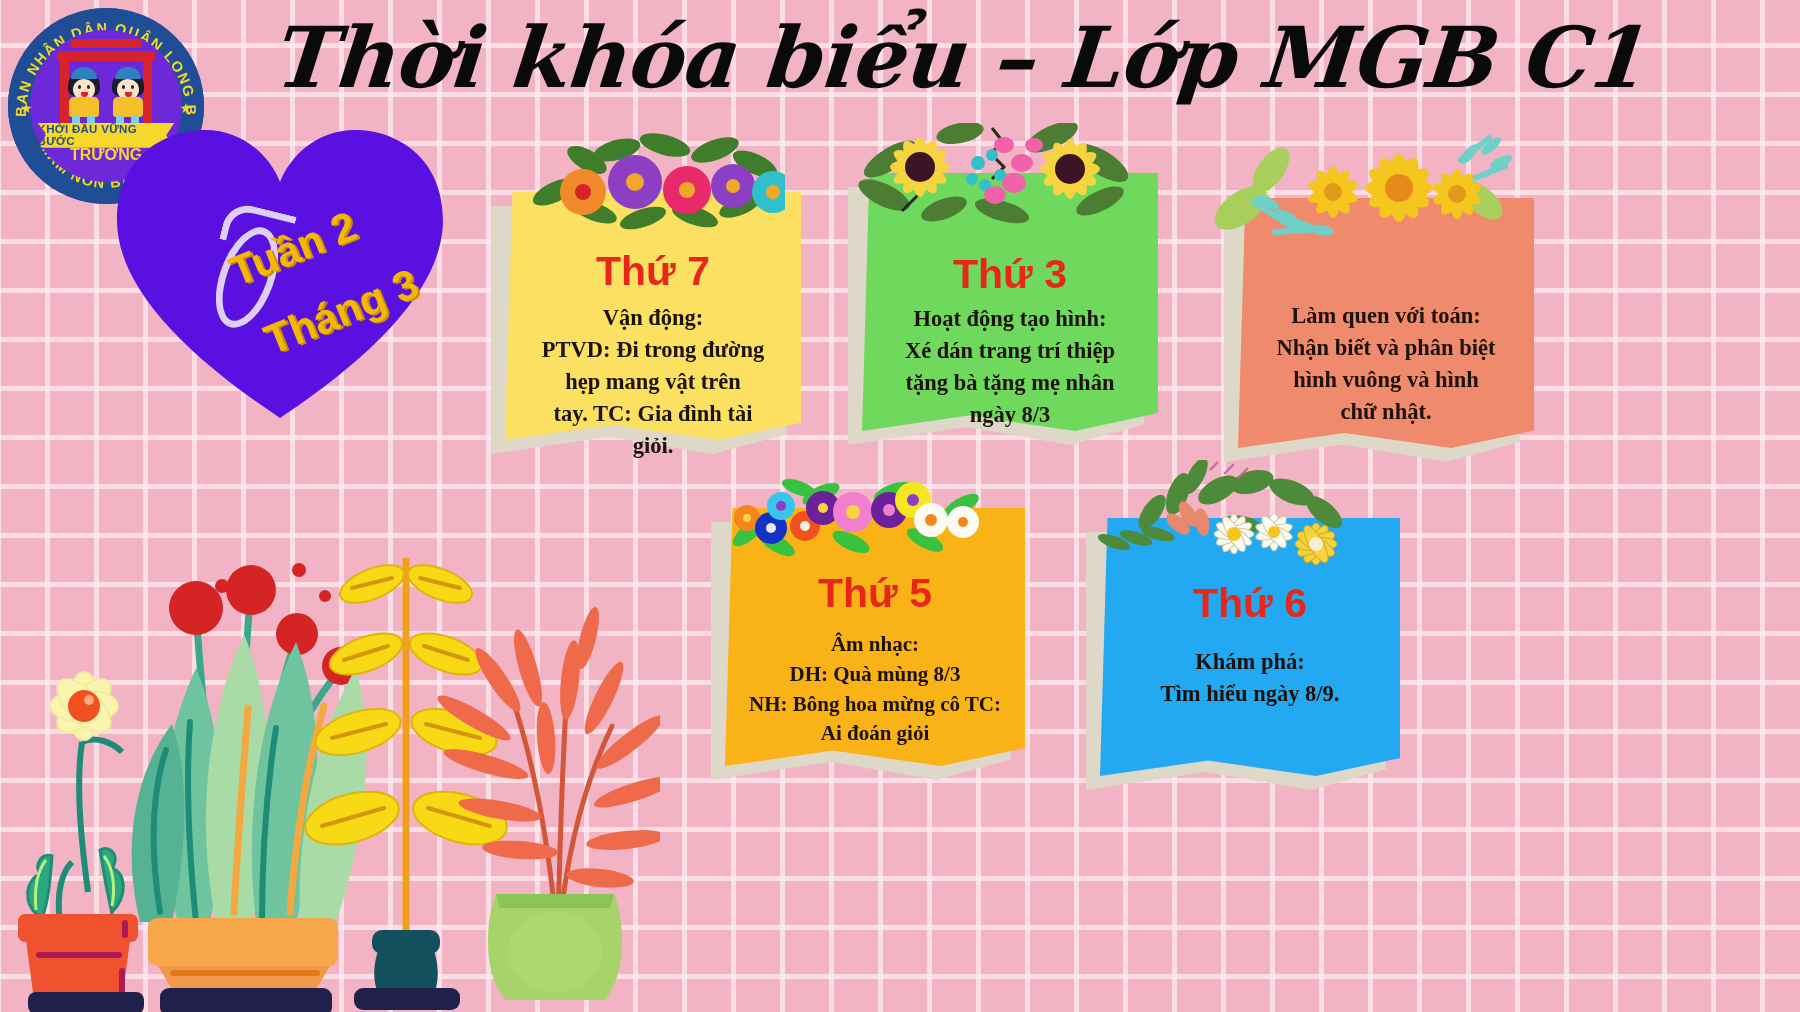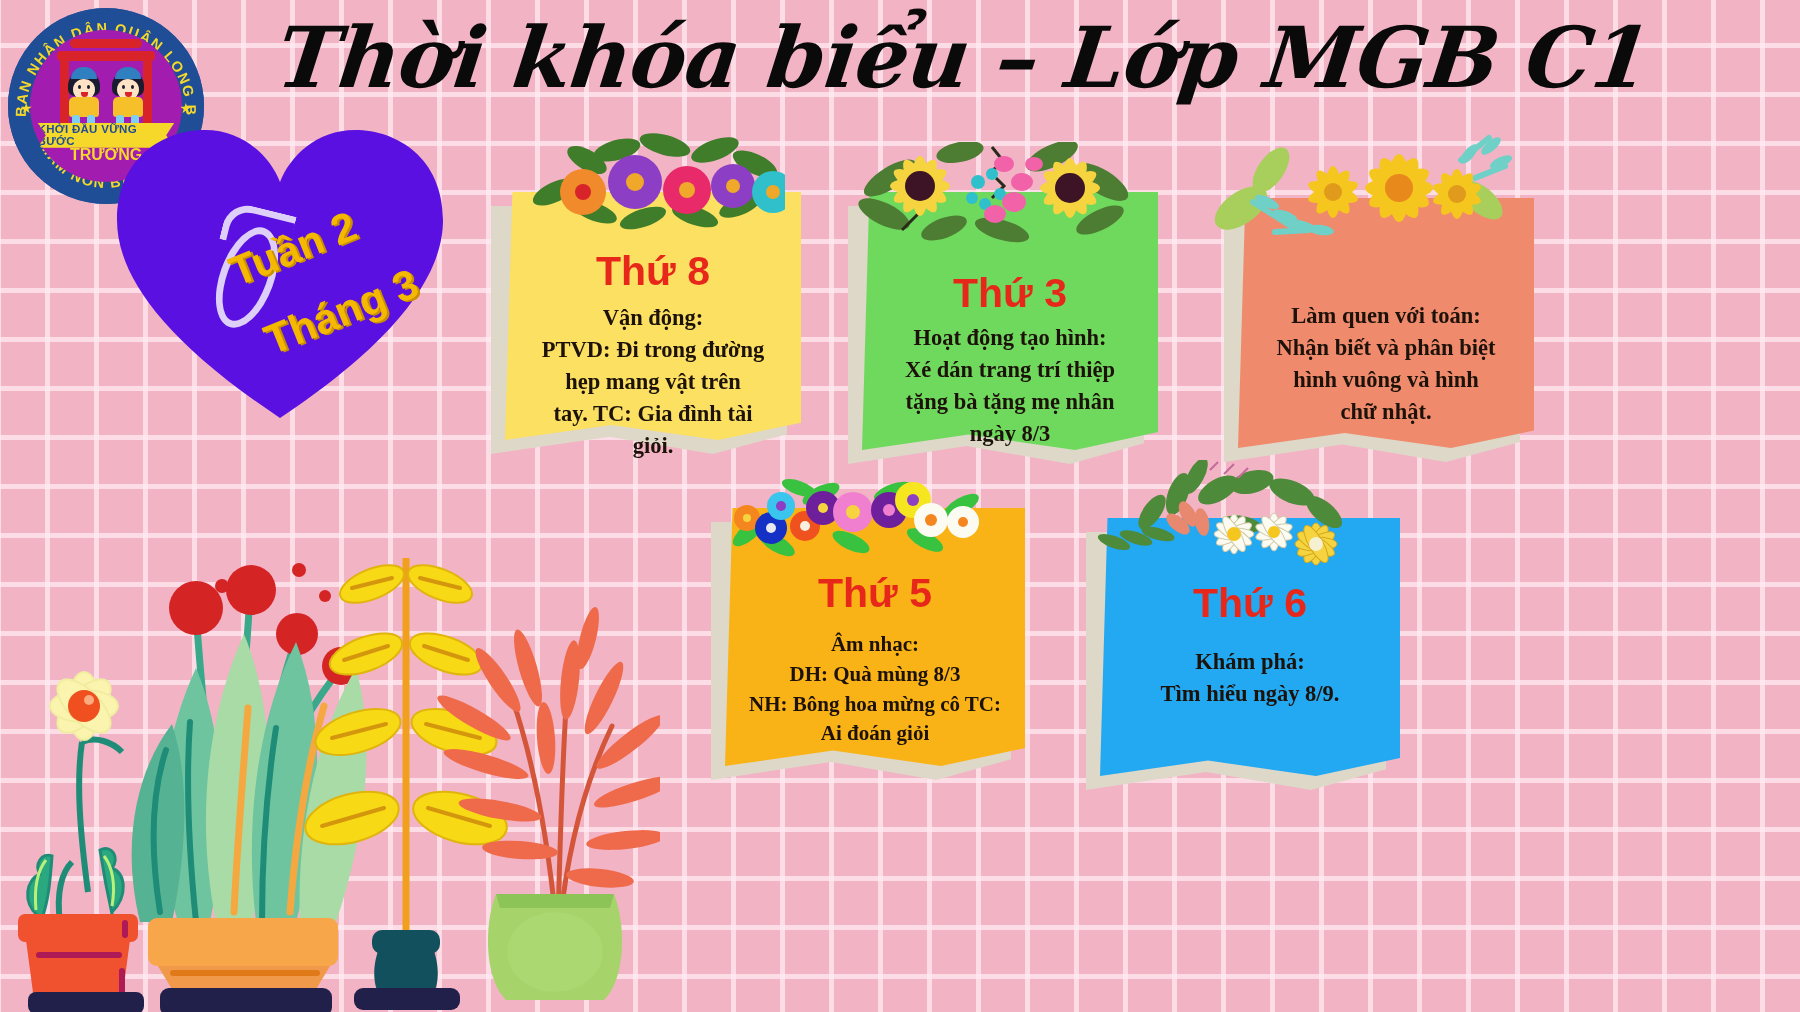--- a/index.html
+++ b/index.html
@@ -24,21 +24,21 @@
   
   #logo {
     position:absolute; left:8px; top:8px; width:196px; height:196px;
     border-radius:50%;
     background:#1f4e96;
     box-shadow:inset 0 0 0 5px #1f4e96;
     overflow:hidden;
   }
   #logo .inner {
     position:absolute; left:22px; top:22px; right:22px; bottom:22px;
-    border-radius:50%; background:#a21caf;
+    border-radius:50%; background:#6d28d9;
     overflow:hidden;
   }
   #logo .roof {
     position:absolute; left:18%; top:14%; width:64%; height:10px;
     background:#d8232a; border-radius:4px;
   }
   #logo .roof2 {
     position:absolute; left:26%; top:6%; width:48%; height:9px;
     background:#d8232a; border-radius:5px;
   }
@@ -245,31 +245,31 @@
       <g transform="translate(208,56)">
           <circle r="22" fill="#8c3fc4"></circle>
           <circle r="7" fill="#f0a82a"></circle>
         </g>
       <g transform="translate(248,62)">
           <circle r="21" fill="#2fc0cc"></circle>
           <circle r="7" fill="#f0a82a"></circle>
         </g>
     </g>
   </svg>
-  <div class="dayTitle" style="top:56px;">Thứ 8</div>
+  <div class="dayTitle" style="top:56px;">Thứ 7</div>
   <div class="body" style="top:110px;">
     <div>Vận động:</div>
     <div>PTVD: Đi trong đường</div>
     <div>hẹp mang vật trên</div>
     <div>tay. TC: Gia đình tài</div>
     <div>giỏi.</div>
   </div>
 </div>
 
-<div class="card" id="card3" style="left:862px; top:192px; width:296px; height:258px;">
+<div class="card" id="card3" style="left:862px; top:173px; width:296px; height:258px;">
   <div class="shadowpad"></div>
   <div class="sheet" style="background:#6fd95e;"></div>
   <svg class="flowers" style="left:-10px; top:-50px; width:290px; height:105px;" viewBox="0 0 290 105">
     <g fill="#4d7d33">
       <ellipse cx="38" cy="36" rx="30" ry="11" transform="rotate(-32 38 36)"></ellipse>
       <ellipse cx="32" cy="72" rx="28" ry="11" transform="rotate(26 32 72)"></ellipse>
       <ellipse cx="108" cy="10" rx="24" ry="10" transform="rotate(-12 108 10)"></ellipse>
       <ellipse cx="200" cy="14" rx="28" ry="11" transform="rotate(-25 200 14)"></ellipse>
       <ellipse cx="250" cy="40" rx="30" ry="12" transform="rotate(32 250 40)"></ellipse>
       <ellipse cx="248" cy="78" rx="26" ry="10" transform="rotate(-26 248 78)"></ellipse>

